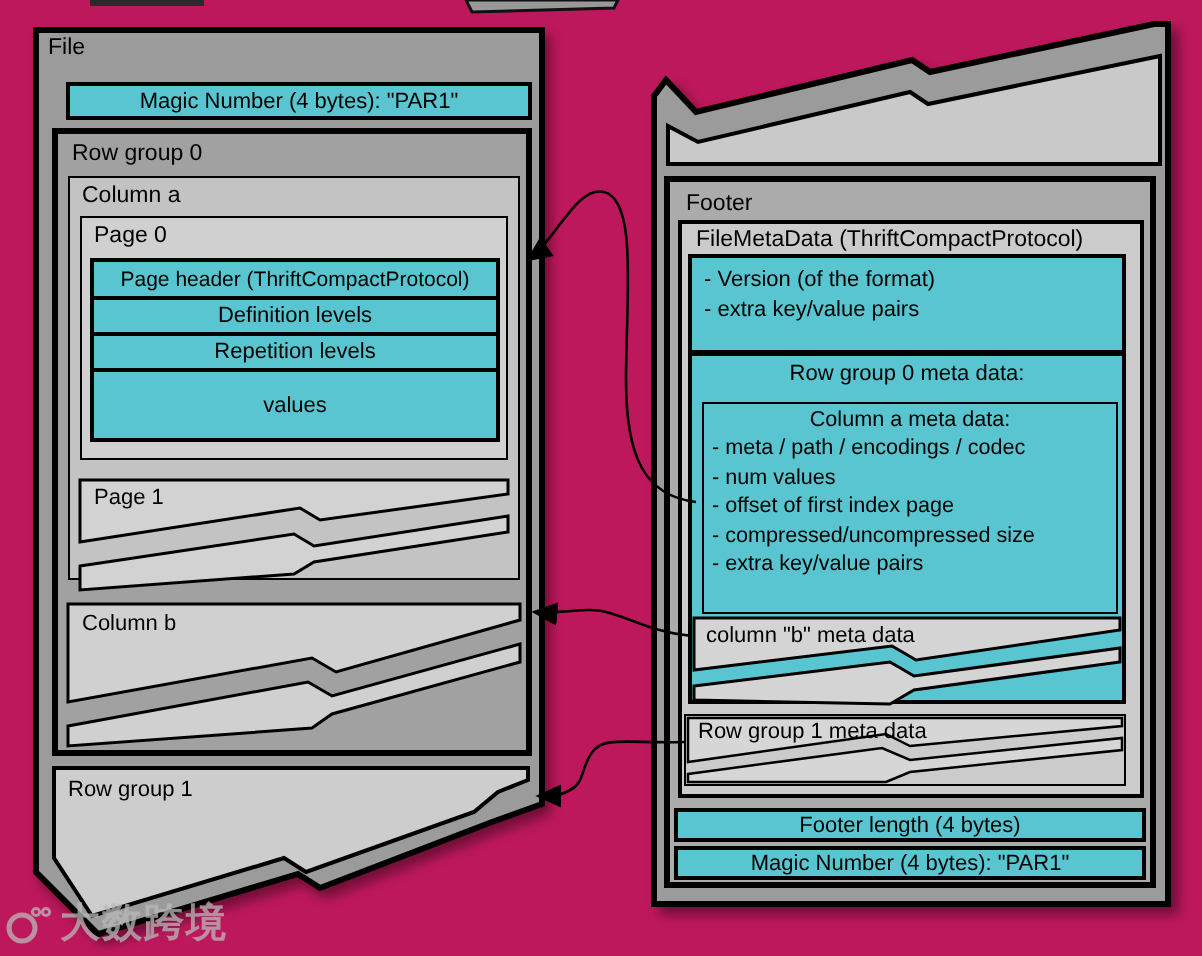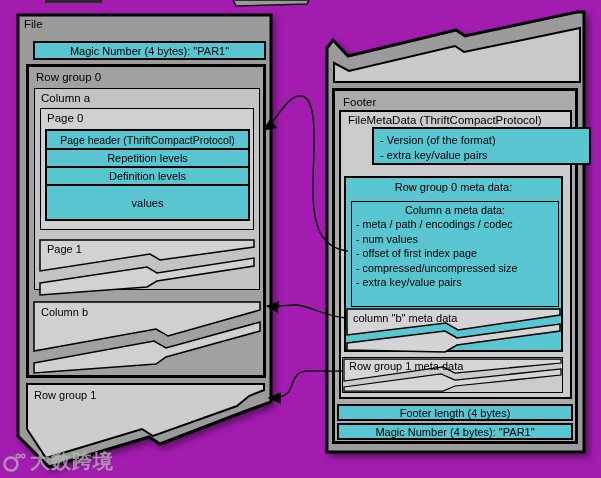--- a/index.html
+++ b/index.html
@@ -1,16 +1,16 @@
 <!DOCTYPE html>
 <html style="--cyan: #58C5D0; --outer-gray: #9B9B9B; --panel-gray: #ABABAB; --light-gray: #CBCBCB; --torn-gray: #D2D2D2;"><head>
 <meta charset="utf-8">
 <style>
   html,body{margin:0;padding:0;background:#ffffff;}
-  .canvas{position:relative;width:601px;height:478px;background:#a21caf;overflow:hidden;
+  .canvas{position:relative;width:601px;height:478px;background:#be185d;overflow:hidden;
           font-family:"Liberation Sans","DejaVu Sans",sans-serif;color:#000;}
   svg.layer{position:absolute;left:0;top:0;pointer-events:none;}
   .svg-base{z-index:1;}
   .svg-torn{z-index:3;}
   .svg-arrows{z-index:5;}
   .box{position:absolute;box-sizing:border-box;z-index:2;}
   .lbl{font-size:11.5px;line-height:13px;white-space:nowrap;}
   .boxlbl{display:block;}
   .cyan{background:var(--cyan,#58C5D0);}
   .bar{border:2px solid #000;display:flex;align-items:center;justify-content:center;
@@ -60,34 +60,34 @@
   <div class="box" style="left:34px;top:88px;width:226px;height:202px;background:#C3C3C3;border:1.5px solid #000;">
     <span class="lbl boxlbl" style="margin:3px 0 0 6px;">Column a</span>
   </div>
 
   <div class="box" style="left:40px;top:108px;width:214px;height:122px;background:#D0D0D0;border:1.5px solid #000;">
     <span class="lbl boxlbl" style="margin:3px 0 0 6px;">Page 0</span>
   </div>
 
   <div class="stack" style="left:45px;top:129px;width:205px;">
     <div class="cell" style="height:17px;">Page header (ThriftCompactProtocol)</div>
+    <div class="cell" style="height:18px;font-size:11px;">Definition levels</div>
     <div class="cell" style="height:18px;font-size:11px;">Repetition levels</div>
-    <div class="cell" style="height:18px;font-size:11px;">Definition levels</div>
     <div class="cell" style="height:35px;font-size:11px;">values</div>
   </div>
 
   <div class="box" style="left:332px;top:88px;width:246px;height:356px;background:#ABABAB;border:3px solid #000;">
     <span class="lbl boxlbl" style="margin:5px 0 0 8px;">Footer</span>
   </div>
 
   <div class="box" style="left:339px;top:110px;width:233px;height:289px;background:#CBCBCB;border:2px solid #000;">
     <span class="lbl boxlbl" style="margin:2px 0 0 7px;">FileMetaData (ThriftCompactProtocol)</span>
   </div>
 
-  <div class="box cyan" style="left:344px;top:127px;width:219px;height:38px;border:2px solid #000;margin-left:28px;">
+  <div class="box cyan" style="left:344px;top:127px;width:219px;height:50px;border:2px solid #000;">
     <div class="fmd-lines">
       <span>- Version (of the format)</span>
       <span>- extra key/value pairs</span>
     </div>
   </div>
 
   <div class="box cyan" style="left:344px;top:176px;width:219px;height:176px;border:2px solid #000;">
     <div class="rg0-head">Row group 0 meta data:</div>
     <div class="meta-inner">
       <span class="head">Column a meta data:</span>

